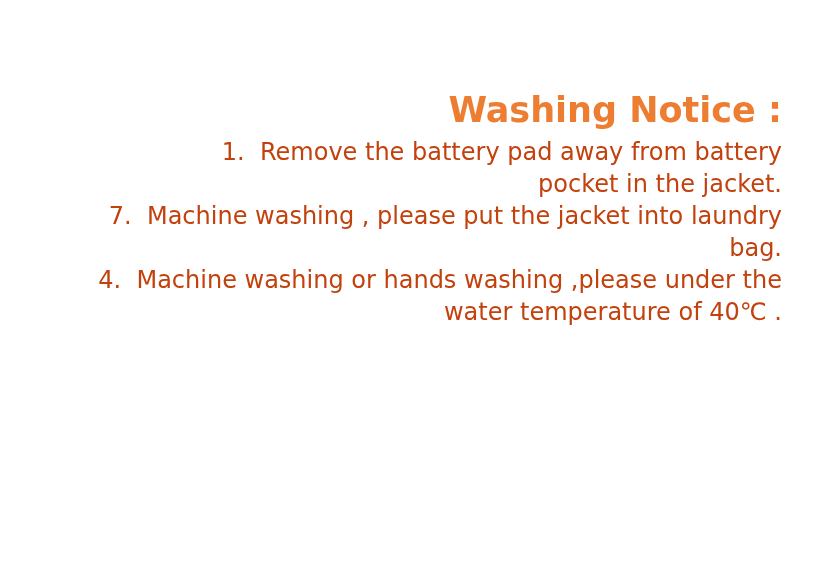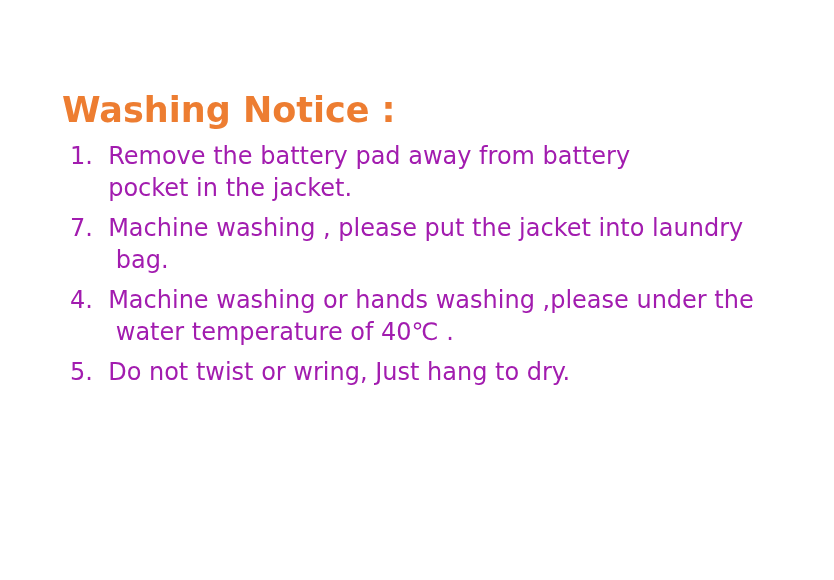--- a/index.html
+++ b/index.html
@@ -11,20 +11,21 @@
     height: 580px;
     background: #ffffff;
     font-family: "DejaVu Sans", sans-serif;
     overflow: hidden;
   }
   .page {
     position: relative;
     width: 834px;
     height: 580px;
     background: #ffffff;
+    text-align: right;
   }
   .notice-block {
     position: absolute;
     left: 62px;
     top: 88px;
     width: 720px;
   }
   .notice-title {
     font-family: "DejaVu Sans", sans-serif;
     font-weight: bold;
@@ -38,35 +39,34 @@
   .notice-list {
     list-style: none;
     margin: 0;
     padding: 0;
   }
   .notice-item {
     display: block;
     font-family: "DejaVu Sans", sans-serif;
     font-size: 24px;
     line-height: 32px;
-    color: #a21caf;
+    color: #c2410c;
     white-space: pre-wrap;
-    margin: 8px;
+    margin: 0;
     padding: 0;
   }
 </style>
 </head>
 <body>
 
 <div class="page">
   <div class="notice-block">
     <h1 class="notice-title">Washing Notice :</h1>
     <ol class="notice-list">
       <li class="notice-item">1.  Remove the battery pad away from battery
      pocket in the jacket.</li>
       <li class="notice-item">7.  Machine washing , please put the jacket into laundry
       bag.</li>
       <li class="notice-item">4.  Machine washing or hands washing ,please under the
       water temperature of 40℃ .</li>
-      <li class="notice-item">5.  Do not twist or wring, Just hang to dry.</li>
     </ol>
   </div>
 </div>
 
 </body></html>

